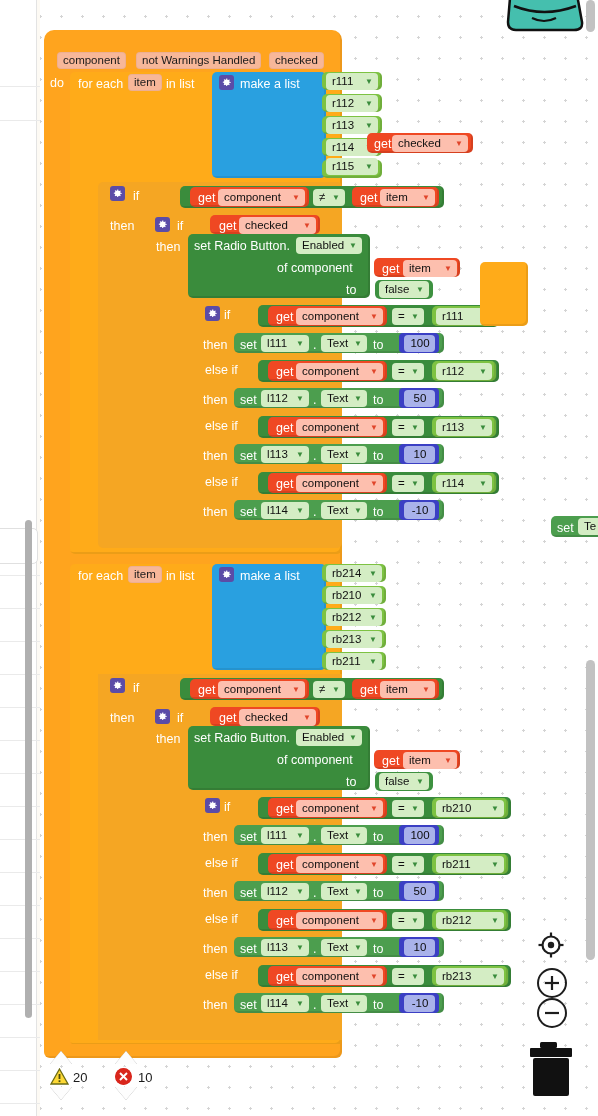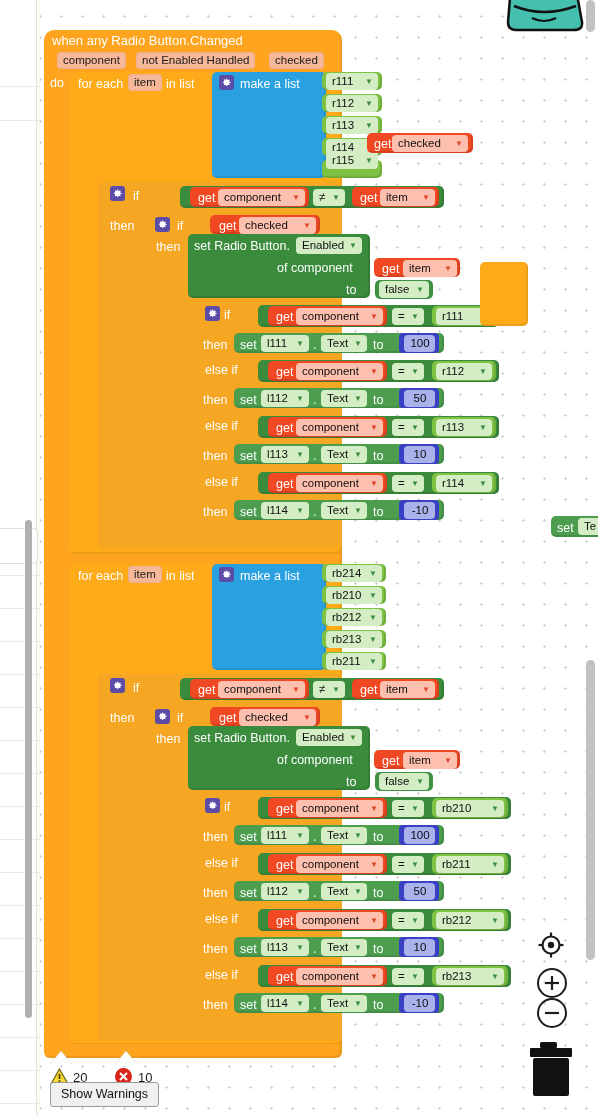--- a/index.html
+++ b/index.html
@@ -155,24 +155,23 @@
     <div class="palette-row" style="top:1037px"></div>
     <div class="palette-row" style="top:1070px"></div>
     <div class="palette-row" style="top:1103px"></div>
     <div id="left-card"></div>
     <div id="left-scroll"></div>
   </div>
   <div id="left-gap"></div>
 
   <div class="blk evt" style="left:44px;top:30px;width:298px;height:1022px;border-radius:10px 10px 5px 5px;"></div>
 
-  <div class="lbl" style="left:52px;top:33px;font-size:13px;">when any Radio Button.Changed</div>
 
   <div class="param" style="left:57px;top:52px;">component</div>
-  <div class="param" style="left:136px;top:52px;">not Enabled Handled</div>
+  <div class="param" style="left:136px;top:52px;">not Warnings Handled</div>
   <div class="param" style="left:269px;top:52px;">checked</div>
 
   <div class="lbl" style="left:50px;top:76px;">do</div>
 
   <div class="blk ctl" style="left:70px;top:72px;width:272px;height:482px;"></div>
 
   <div class="lbl" style="left:78px;top:77px;">for each</div>
   <div class="param" style="left:128px;top:74px;">item</div>
   <div class="lbl" style="left:166px;top:77px;">in list</div>
 
@@ -199,21 +198,21 @@
   <div class="fld fld-grn" style="left:326px;top:117px;width:52px;justify-content:space-between;">
     <span>r113</span>
       <span class="car car-g">▼</span>
   </div>
   <div class="blk cmp" style="left:322px;top:138px;width:60px;height:18px;"></div>
   <div class="fld fld-grn" style="left:326px;top:139px;width:52px;justify-content:space-between;">
     <span>r114</span>
       <span class="car car-g">▼</span>
   </div>
   <div class="blk cmp" style="left:322px;top:160px;width:60px;height:18px;"></div>
-  <div class="fld fld-grn" style="left:326px;top:152px;width:52px;justify-content:space-between;">
+  <div class="fld fld-grn" style="left:326px;top:158px;width:52px;justify-content:space-between;">
     <span>r115</span>
       <span class="car car-g">▼</span>
   </div>
 
   <div class="blk red" style="left:367px;top:133px;width:106px;height:20px;z-index:6;"></div>
   <div class="lbl" style="left:374px;top:137px;z-index:7;">get</div>
   <div class="fld fld-red" style="left:392px;top:135px;width:76px;justify-content:space-between;z-index:7;">
     <span>checked</span>
       <span class="car car-r">▼</span>
   </div>
@@ -764,16 +763,15 @@
         <circle cx="8.5" cy="8.5" r="8" fill="#d9261c"></circle>
         <line x1="5" y1="5" x2="12" y2="12" stroke="#fff" stroke-width="1.9"></line>
         <line x1="12" y1="5" x2="5" y2="12" stroke="#fff" stroke-width="1.9"></line>
       </svg>
     </div>
     <div class="wcount" style="left:102px;top:28px;">10</div>
 
     <div class="tri-dn" style="left:14px;top:45px;"></div>
     <div class="tri-dn" style="left:79px;top:45px;"></div>
 
-    <div id="showwarn">Show Warnings</div>
   </div>
 
 </div>
 
 </body></html>

